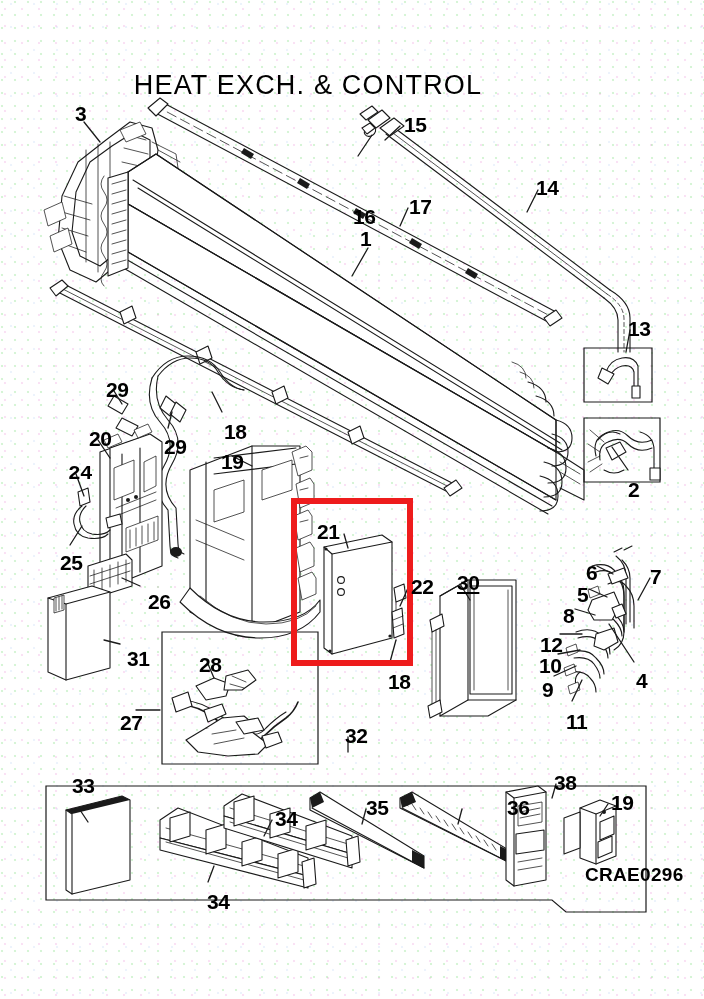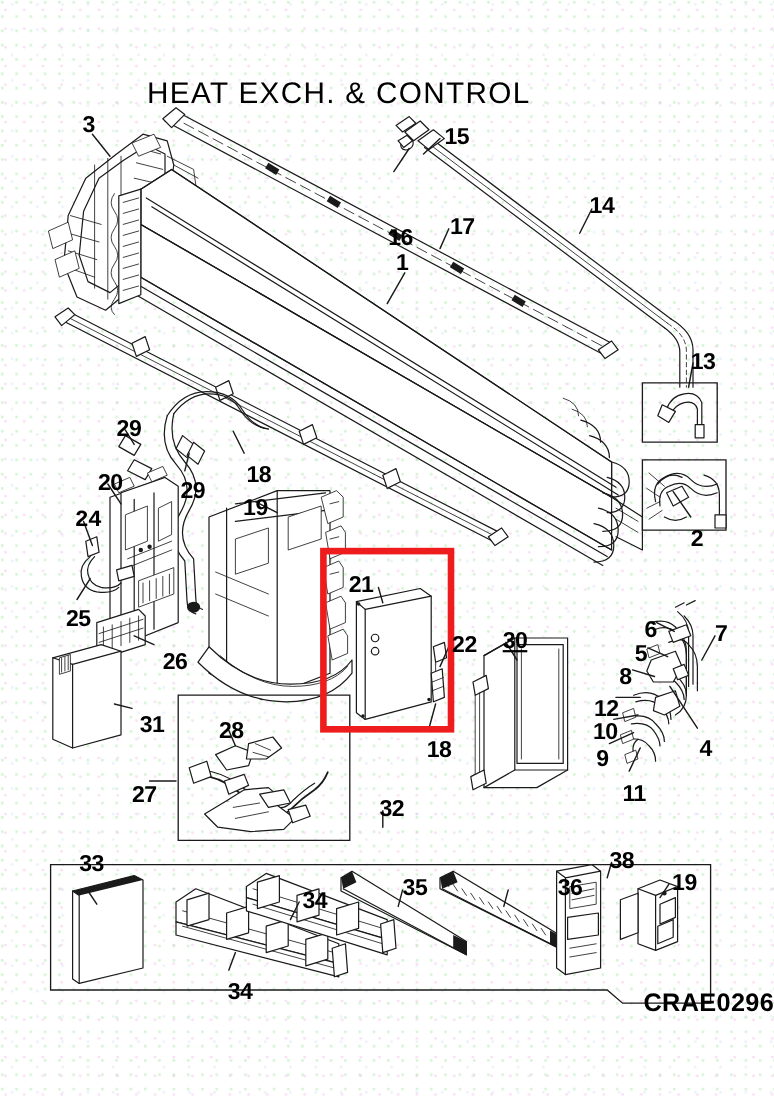--- a/index.html
+++ b/index.html
@@ -28,23 +28,23 @@
     white-space:nowrap;
     letter-spacing:-.5px;
   }
   #title{
     position:absolute;left:0;top:70px;width:616px;text-align:center;
     font-family:"Liberation Sans", sans-serif;
     font-size:27px;letter-spacing:1.2px;color:#000;
     font-weight:400;
   }
   #code{
-    position:absolute;left:585px;top:898px;
+    position:absolute;left:585px;top:864px;
     font-family:"Liberation Sans", sans-serif;
-    font-size:23px;font-weight:bold;color:#000;letter-spacing:.3px;
+    font-size:19px;font-weight:bold;color:#000;letter-spacing:.3px;
   }
   .highlight{
     position:absolute;border:6px solid #ee1c1c;box-sizing:border-box;
     pointer-events:none;
   }
 </style>
 </head>
 <body>
 
 <div id="page">

